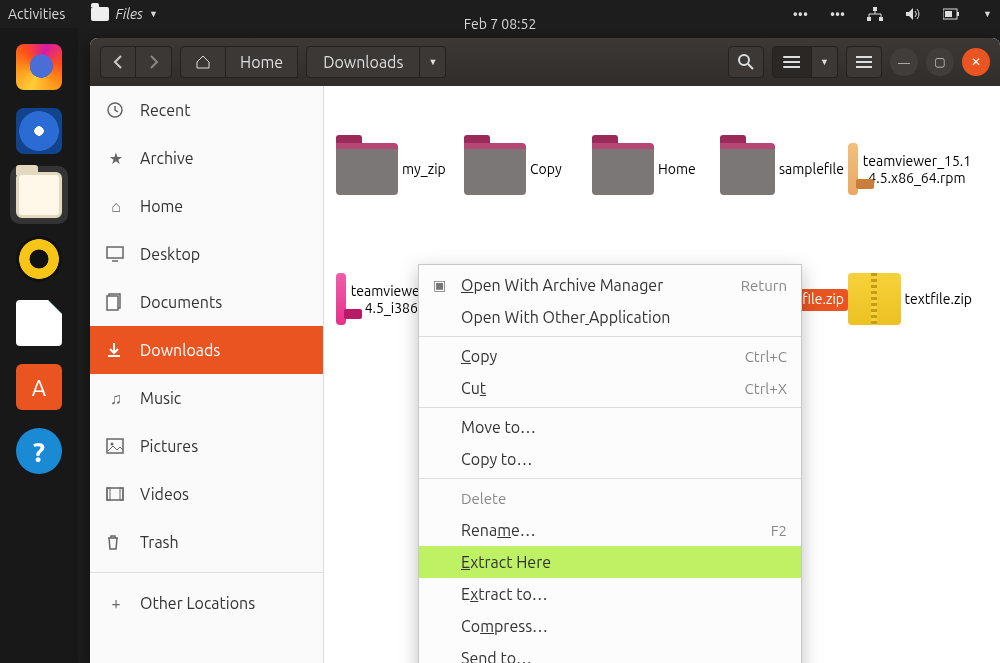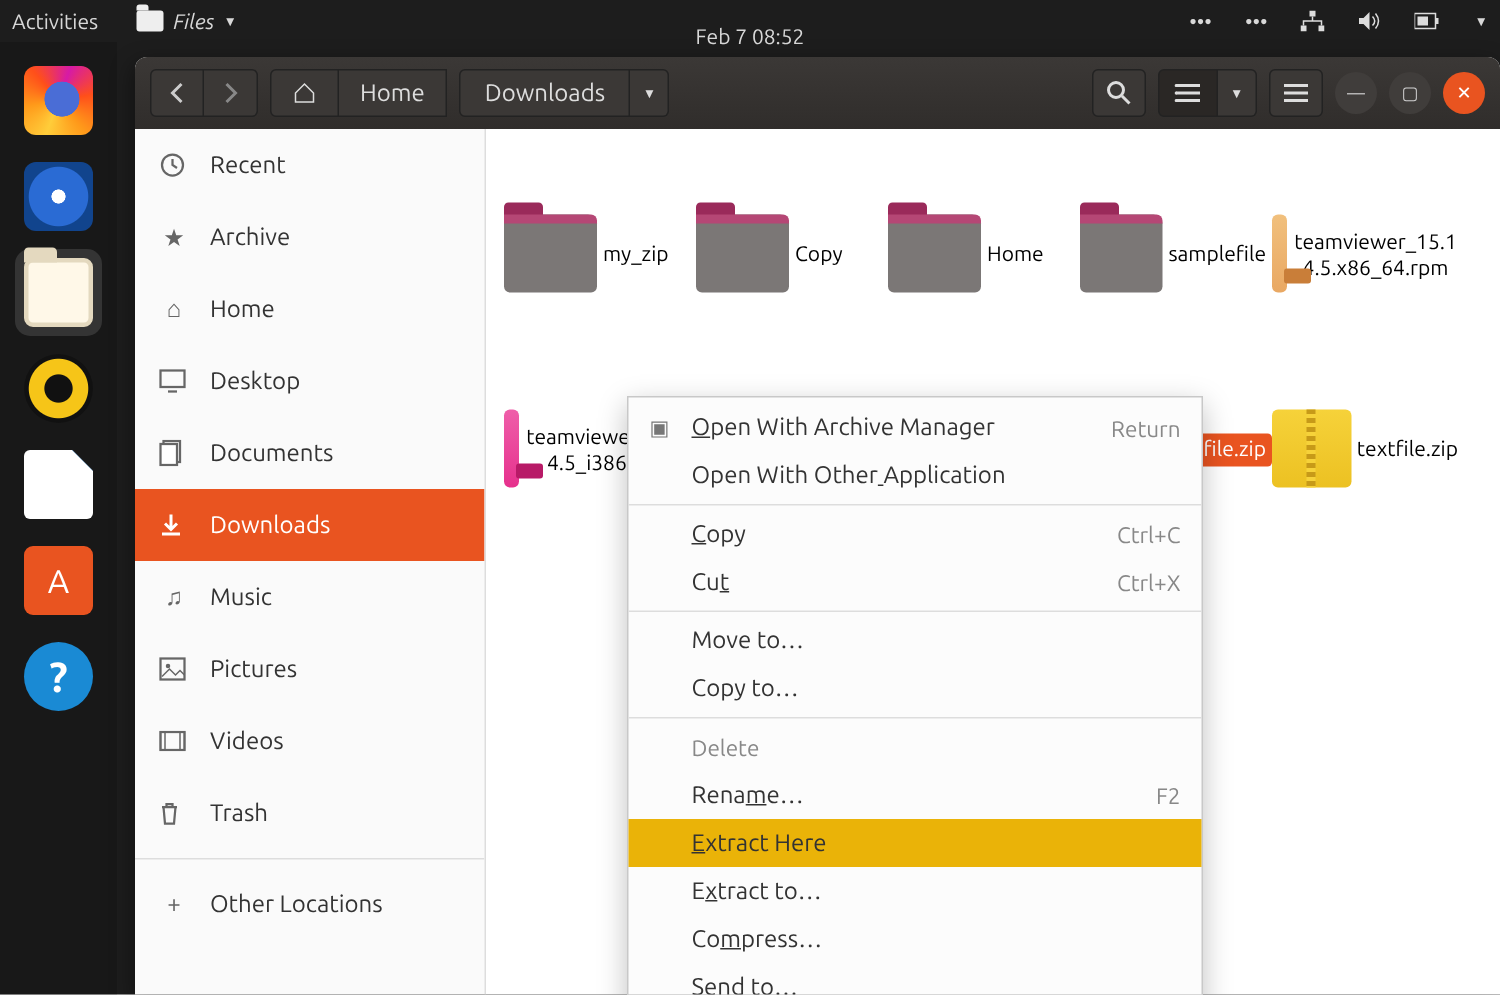--- a/index.html
+++ b/index.html
@@ -70,21 +70,21 @@
 .archive-deb { background: linear-gradient(#ef5ea9,#e6318d); border-radius:4px; position:relative;}
 .archive-deb::after{content:""; position:absolute; left:8px; bottom:6px; width:18px; height:10px; background:#b81a67; border-radius:2px;}
 .archive-zip { background: linear-gradient(#f6d23a,#ecc122); border-radius:4px; position:relative;}
 .archive-zip::before{content:""; position:absolute; left:50%; top:0; bottom:0; width:6px; margin-left:-3px; background: repeating-linear-gradient(#c79a18 0 3px, #f6d23a 3px 6px);}
 .file-label { font-size: 14px; text-align:center; line-height:1.25; margin-top:6px; padding:2px 4px; border-radius:3px; max-width:118px; word-wrap:break-word;}
 .file-label.selected { background:#e95420; color:#fff; }
 
 
 .ctx-menu { position: absolute; left: 418px; top: 264px; width: 384px; background: #fcfcfc; border: 1px solid #c8c8c8; box-shadow: 0 6px 18px rgba(0,0,0,.25); font-size: 16px; color: #333; padding: 4px 0; z-index: 50; }
 .ctx-item { height: 32px; display:flex; align-items:center; padding: 0 14px; cursor:pointer; }
-.ctx-item.hover { background: #eab308; }
+.ctx-item.hover { background: #bef264; }
 .ctx-label { flex: 1; }
 .ctx-shortcut { color: #888; font-size: 15px; }
 .ctx-sep { height: 1px; background: #ddd; margin: 3px 0; }
 .ctx-icon { width: 20px; margin-right: 8px; color:#777; font-size:14px;}
 .underline { text-decoration: underline; text-decoration-thickness: 1px; }
 
 svg { display: block; }
 </style>
 </head>
 <body>

